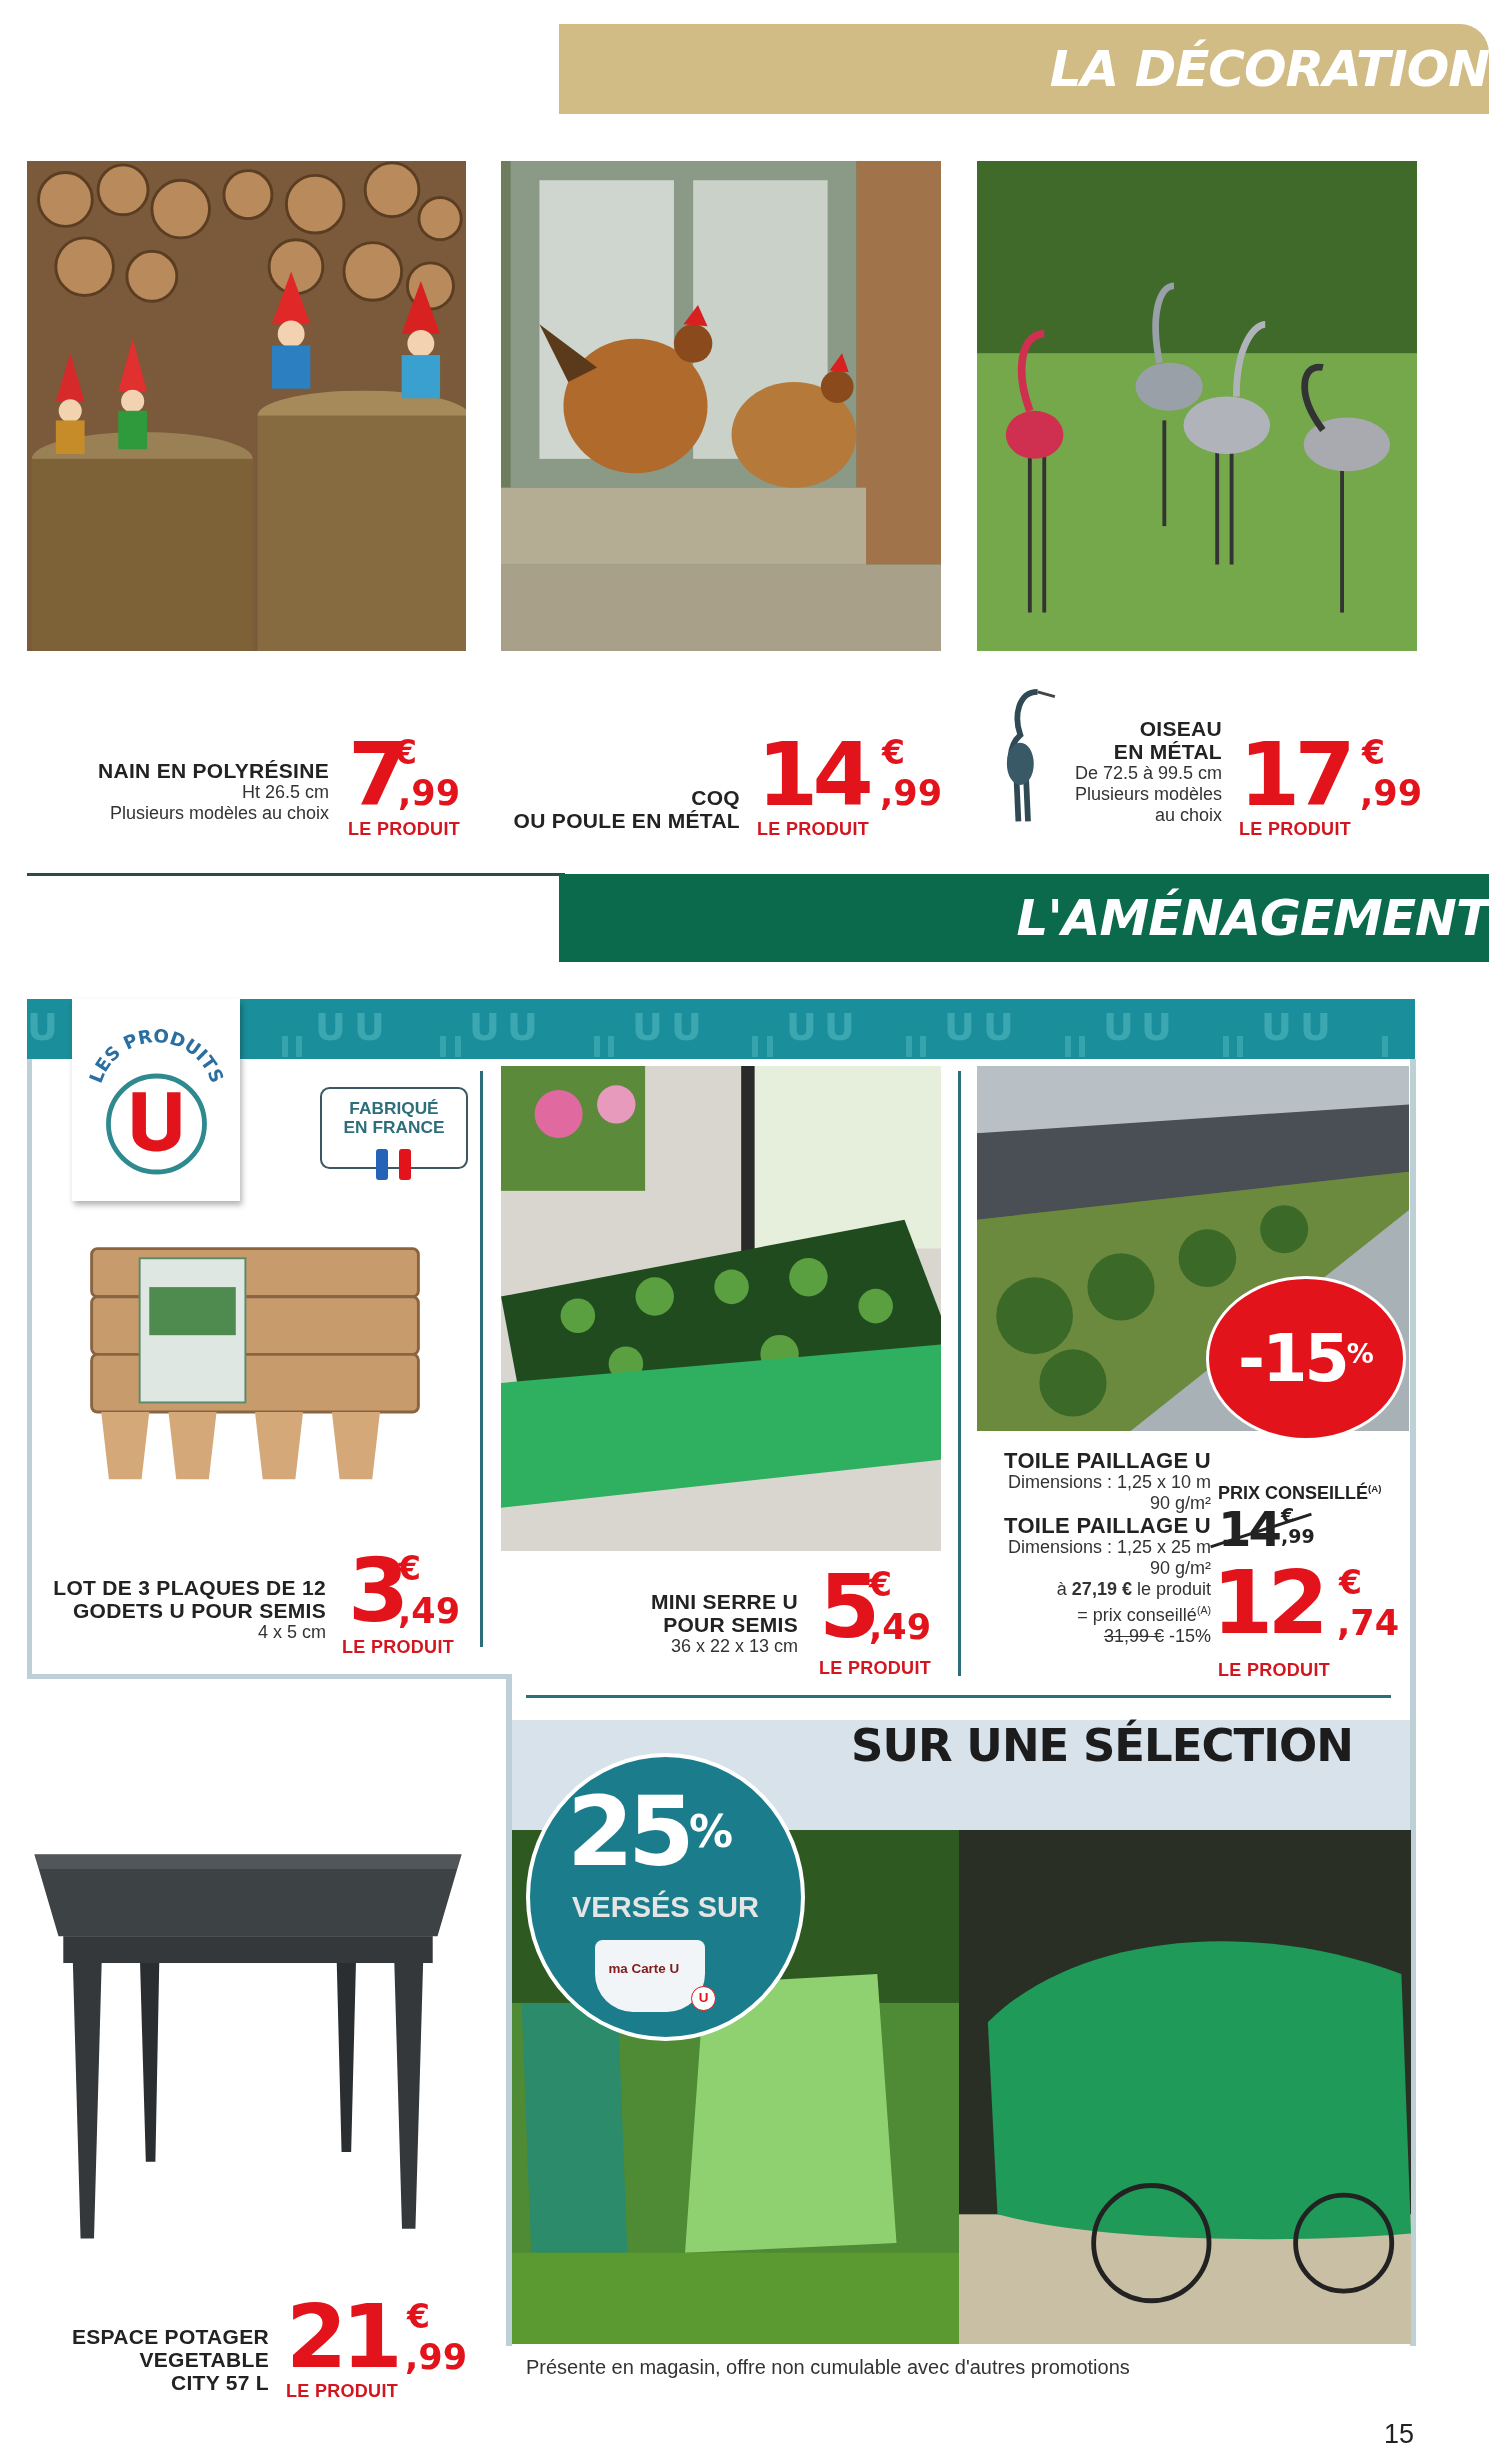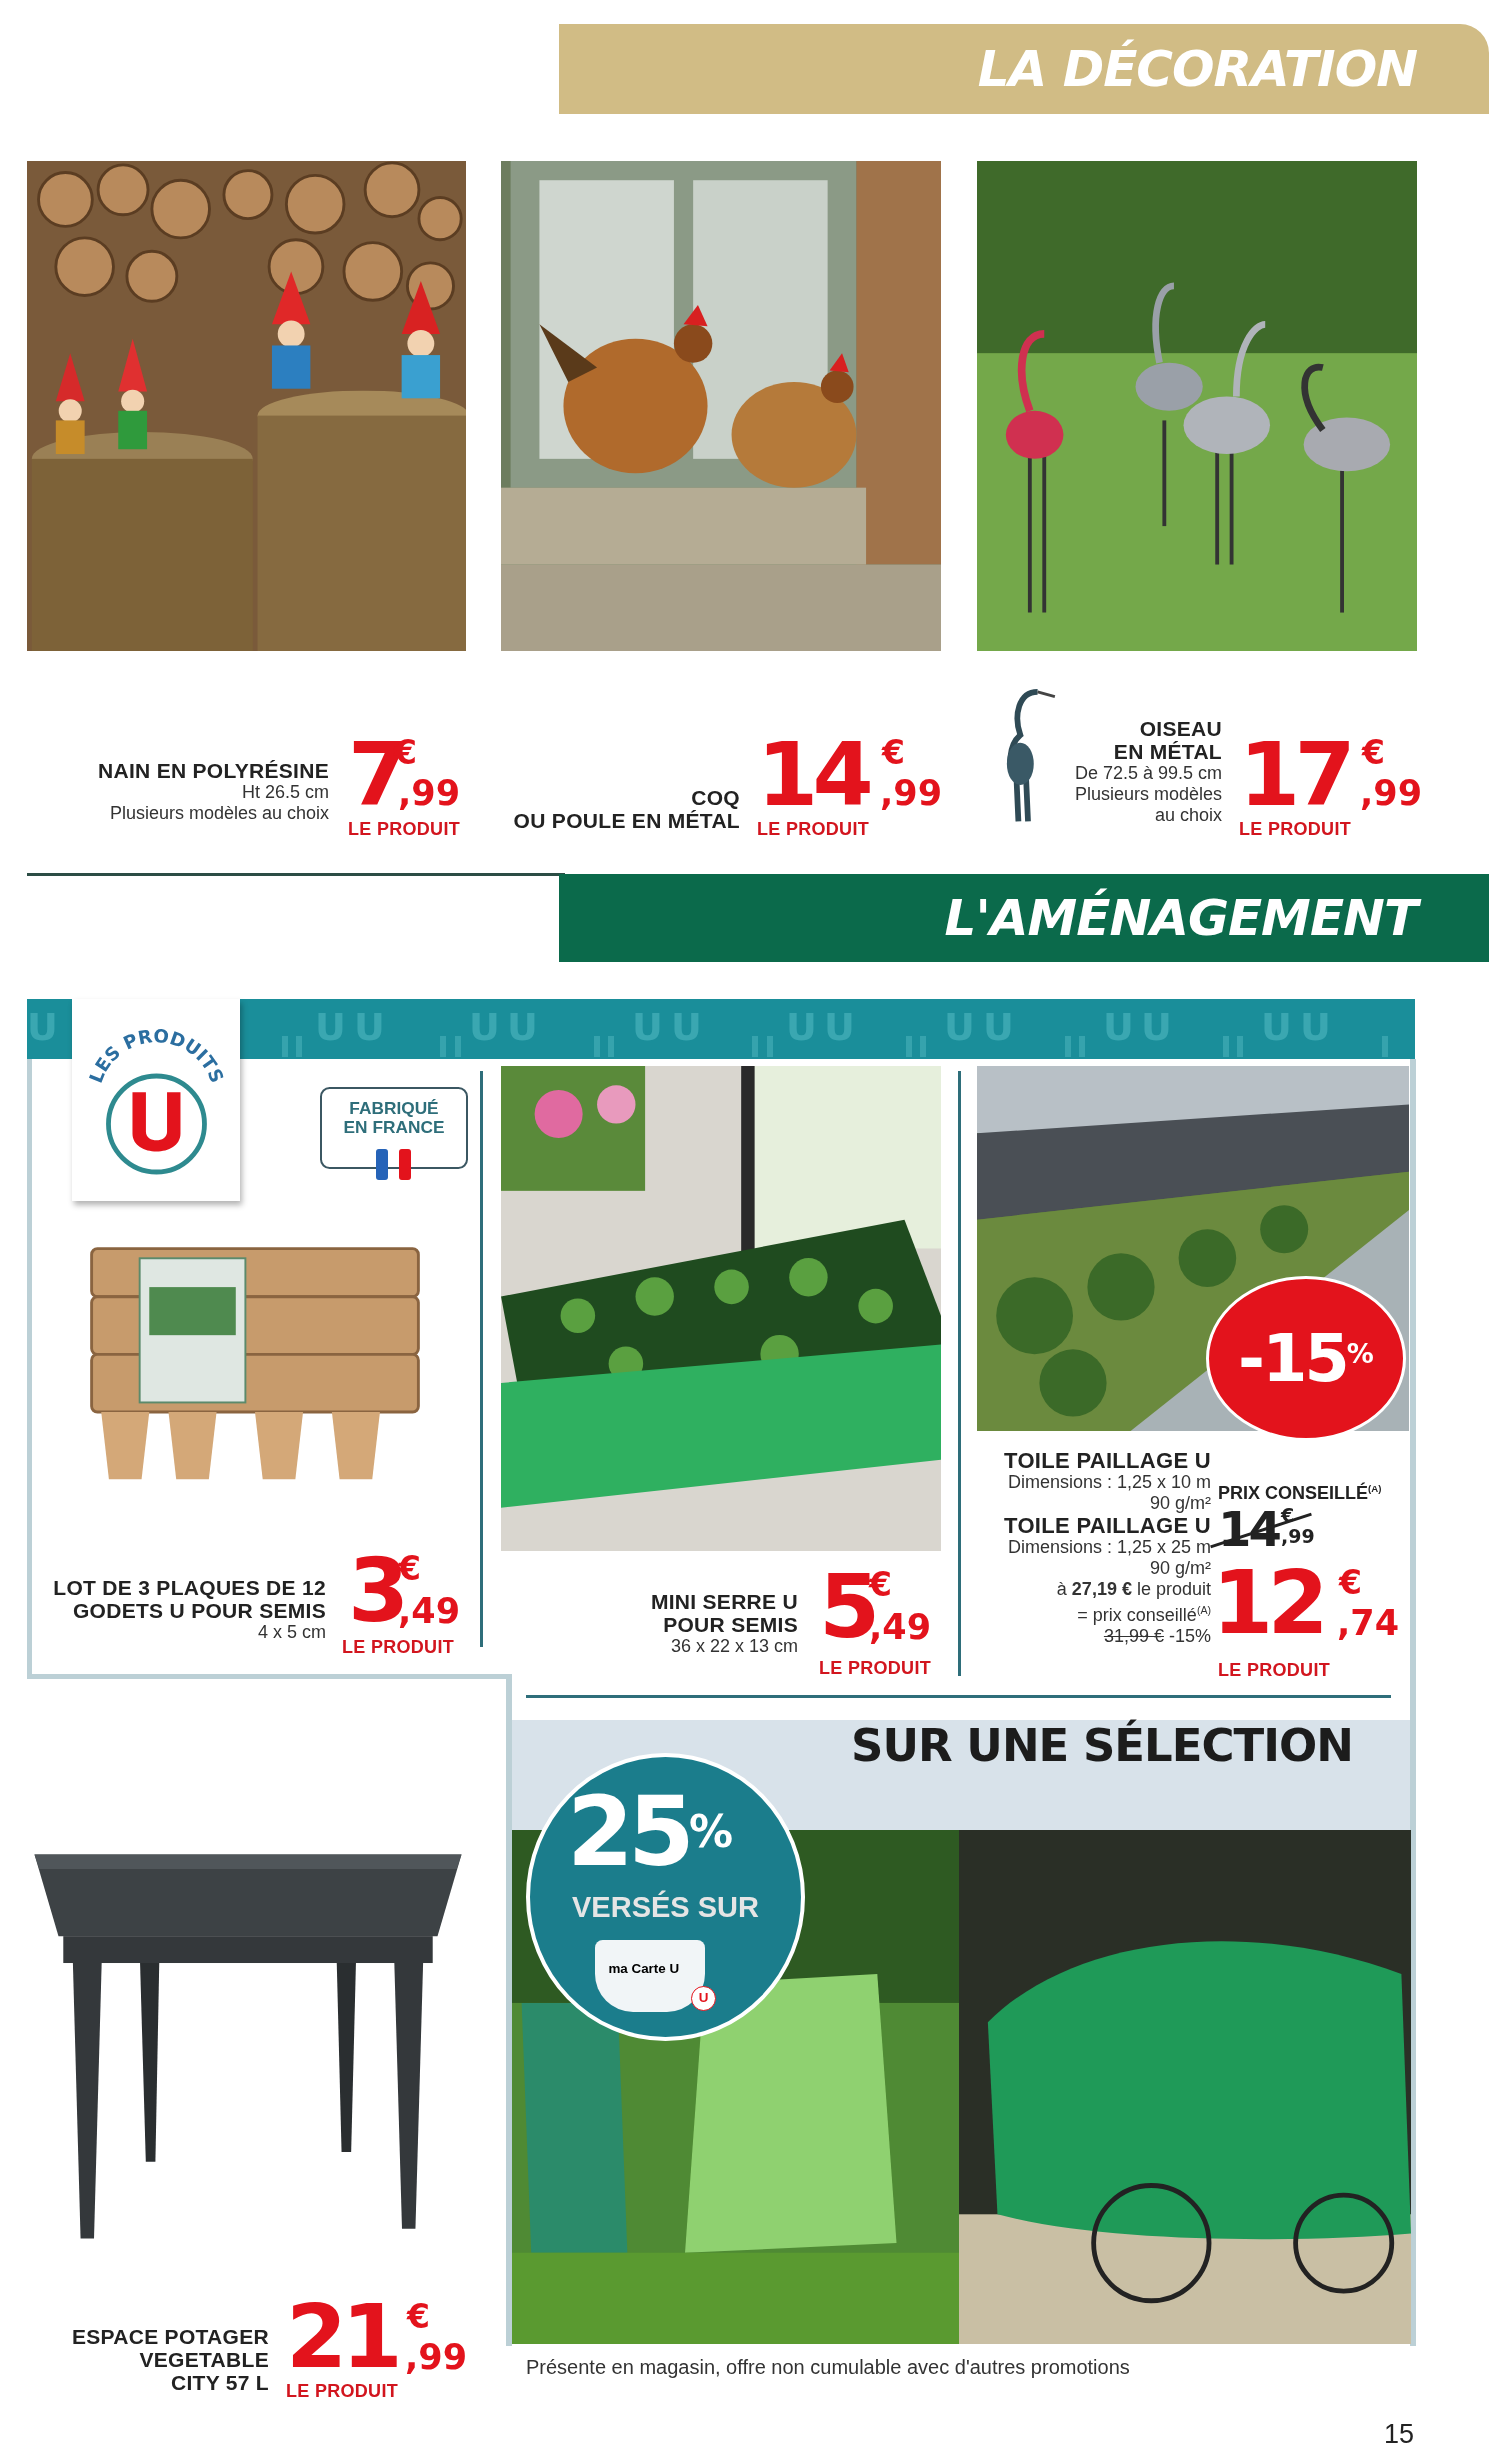--- a/index.html
+++ b/index.html
@@ -2,21 +2,21 @@
 <html><head>
 <meta charset="utf-8">
 <style>
   * { box-sizing: border-box; margin: 0; padding: 0; }
   html, body { width: 1489px; height: 2459px; background: #ffffff; overflow: hidden; }
   body { position: relative; font-family: "Liberation Sans", sans-serif; color: #222; }
 
   .abs { position: absolute; }
 
   
-  .banner { position: absolute; display: flex; align-items: center; justify-content: flex-end; padding-right: 72px; }
+  .banner { position: absolute; display: flex; align-items: center; justify-content: flex-end; }
   .banner-title { color: #fff; font-family: "DejaVu Sans", sans-serif; font-weight: bold; font-style: italic; font-size: 50px; letter-spacing: -1px; }
   #banner-deco { left: 559px; top: 24px; width: 930px; height: 90px; background: #d1bc85; border-radius: 0 29px 0 0; }
   #banner-amen { left: 559px; top: 874px; width: 930px; height: 88px; background: #0b6a4b; }
   .rule { position: absolute; height: 2.9px; background: #2c4d45; }
 
   
   .photo { position: absolute; overflow: hidden; }
   .photo svg { width: 100%; height: 100%; display: block; }
 
   
@@ -394,21 +394,21 @@
 <div id="bache-title" class="abs">
   <div>SUR UNE SÉLECTION</div>
 </div>
 
 <div id="circle25" class="abs">
   <div style="position:absolute;left:37px;top:27px;color:#fff;font-weight:bold;font-family:'DejaVu Sans',sans-serif;font-size:96px;line-height:96px;letter-spacing:-5.8px;">
     <span>25</span><span style="font-size:44px;vertical-align:top;letter-spacing:0;">%</span>
   </div>
   <div style="position:absolute;left:0;width:100%;top:134px;text-align:center;color:#e5e5e5;font-weight:bold;font-size:29px;">VERSÉS SUR</div>
   <div style="position:absolute;left:65px;top:183px;width:110px;height:72px;background:#f1f5f7;border-radius:7.7px 7.7px 38px 38px;">
-    <div style="position:absolute;left:13.4px;top:21px;font-size:13.4px;font-weight:bold;color:#000000;">ma Carte U</div>
+    <div style="position:absolute;left:13.4px;top:21px;font-size:13.4px;font-weight:bold;color:#7f1d1d;">ma Carte U</div>
   </div>
   <div style="position:absolute;left:161px;top:229px;width:25px;height:25px;border-radius:50%;background:#fff;border:1.9px solid #e3131c;color:#e3131c;font-weight:bold;font-size:13.4px;text-align:center;line-height:21px;">U</div>
 </div>
 
 <div id="disclaimer" class="abs">Présente en magasin, offre non cumulable avec d'autres promotions</div>
 
 <div class="photo" style="left:34px;top:1845px;width:428px;height:403px;">
   <svg viewBox="0 0 445 420">
     <polygon points="0,10 445,10 420,95 25,95" fill="#3d4245"></polygon>
     <polygon points="0,10 445,10 440,25 5,25" fill="#50565a"></polygon>

